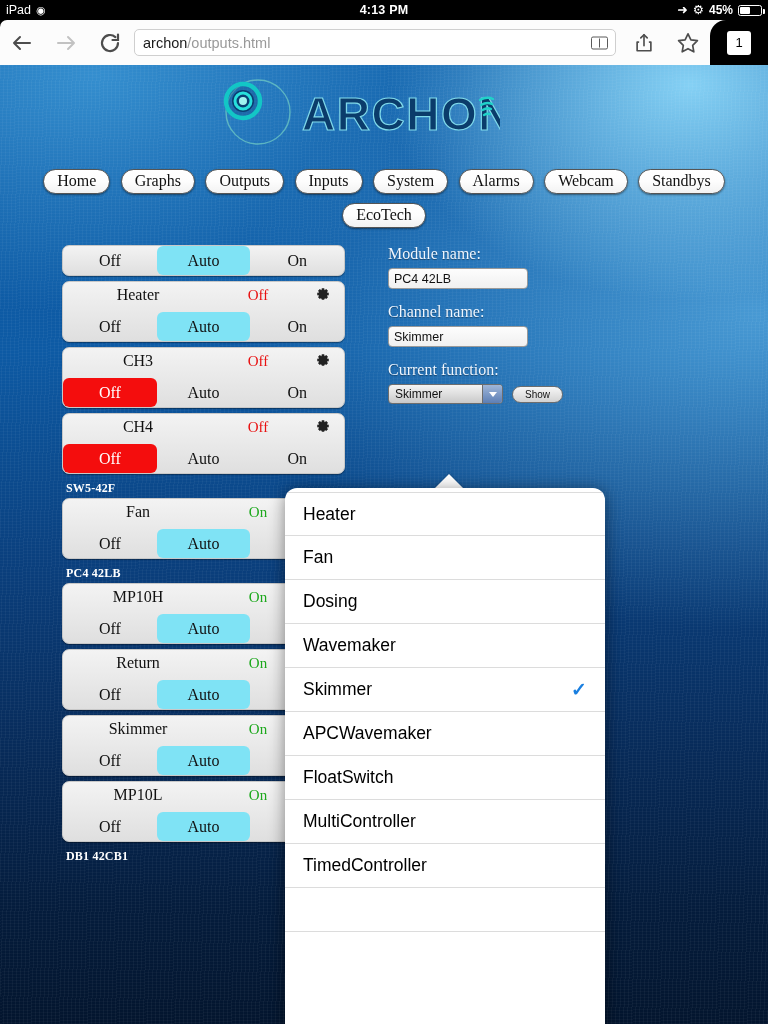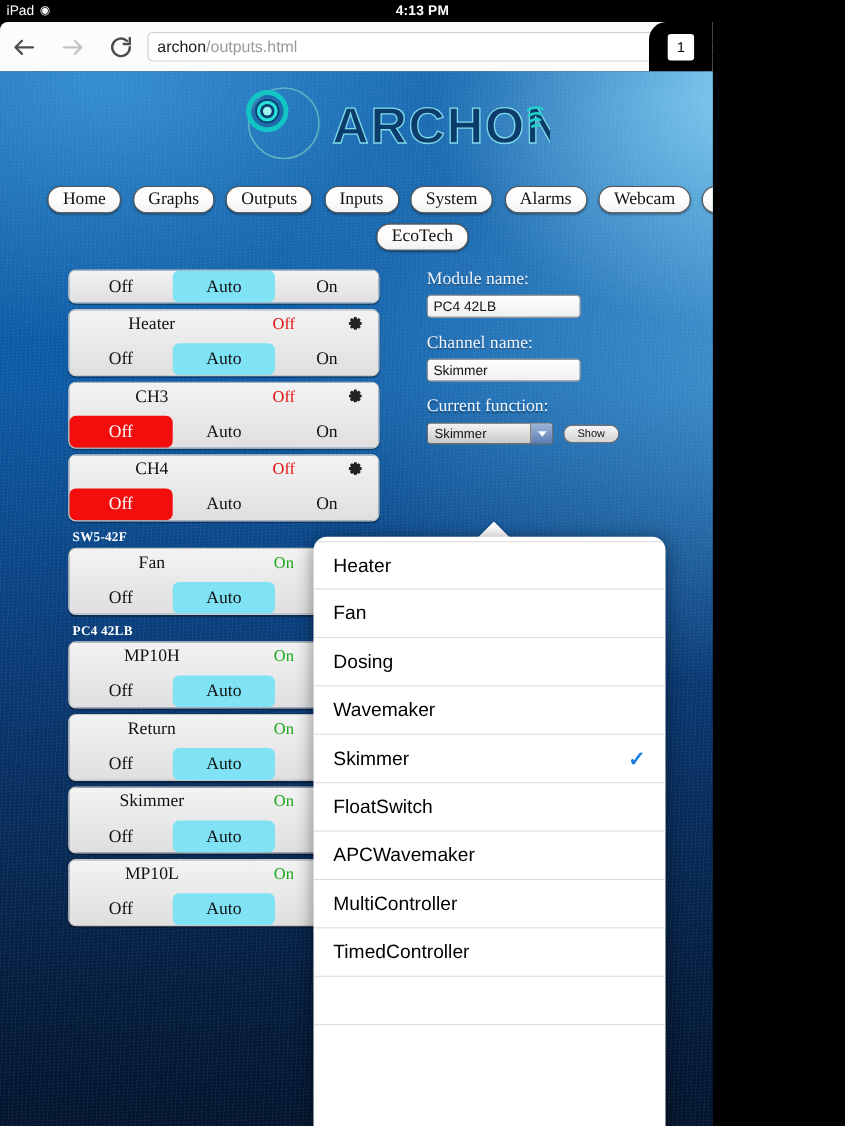--- a/index.html
+++ b/index.html
@@ -2,21 +2,21 @@
 <html><head>
 <meta charset="utf-8">
 <style>
   * { box-sizing: border-box; margin: 0; padding: 0; }
   html, body {
     width: 768px; height: 1024px;
     overflow: hidden;
     font-family: "Liberation Sans", sans-serif;
     background: #000;
   }
-  #screen { position: relative; width: 648px; height: 1024px; overflow: hidden; text-decoration: underline; }
+  #screen { position: relative; width: 768px; height: 1024px; overflow: hidden; text-decoration: underline; }
 
   
   .statusbar {
     position: absolute; top: 0; left: 0; width: 768px; height: 20px;
     background: #000; color: #fff;
     font-size: 12.5px; line-height: 20px;
   }
   .sb-left { position: absolute; left: 6px; top: 0; display: flex; align-items: center; gap: 5px; }
   .sb-center { position: absolute; left: 0; width: 768px; text-align: center; font-weight: bold; letter-spacing: .2px; }
   .sb-right { position: absolute; right: 6px; top: 0; display: flex; align-items: center; gap: 5px; }
@@ -413,20 +413,21 @@
           <div class="ch-name">MP10L</div>
           <div class="ch-state on">On</div>
         </div>
         <div class="ch-btns">
           <div class="b">Off</div>
           <div class="b sel-auto">Auto</div>
           <div class="b">On</div>
         </div>
       </div>
 
+      <div class="grp-header">DB1 42CB1</div>
     </div>
 
     <div class="form">
       <div class="lbl">Module name:</div>
       <input class="txtinput" type="text" value="PC4 42LB" style="">
       <div class="gap"></div>
       <div class="lbl">Channel name:</div>
       <input class="txtinput" type="text" value="Skimmer" style="">
       <div class="gap"></div>
       <div class="lbl">Current function:</div>
@@ -454,24 +455,24 @@
           <span>Dosing</span>
         </div>
       <div class="pop-item">
           <span>Wavemaker</span>
         </div>
       <div class="pop-item">
         <span>Skimmer</span>
         <span class="check">✓</span>
       </div>
       <div class="pop-item">
+          <span>APCWavemaker</span>
+        </div>
+      <div class="pop-item">
           <span>FloatSwitch</span>
-        </div>
-      <div class="pop-item">
-          <span>APCWavemaker</span>
         </div>
       <div class="pop-item">
           <span>MultiController</span>
         </div>
       <div class="pop-item">
           <span>TimedController</span>
         </div>
       <div class="pop-item"></div>
     </div>
 

